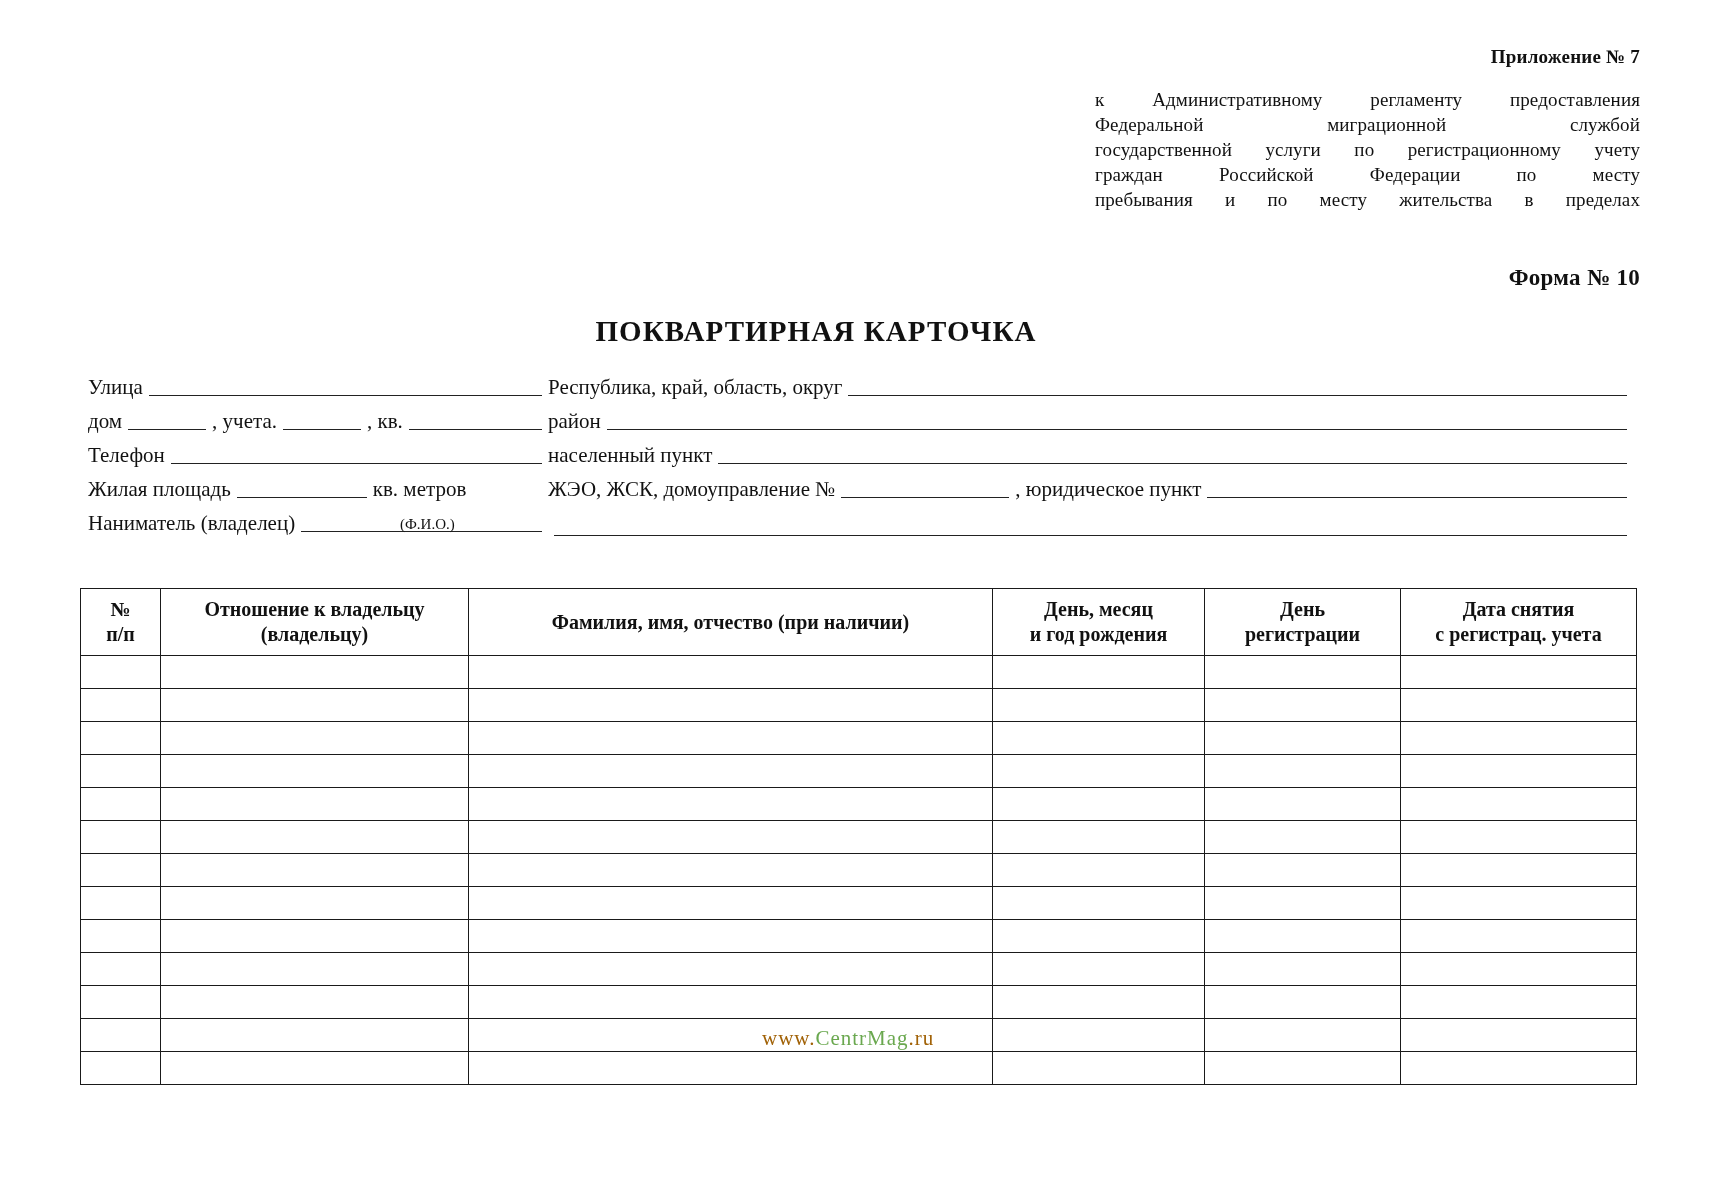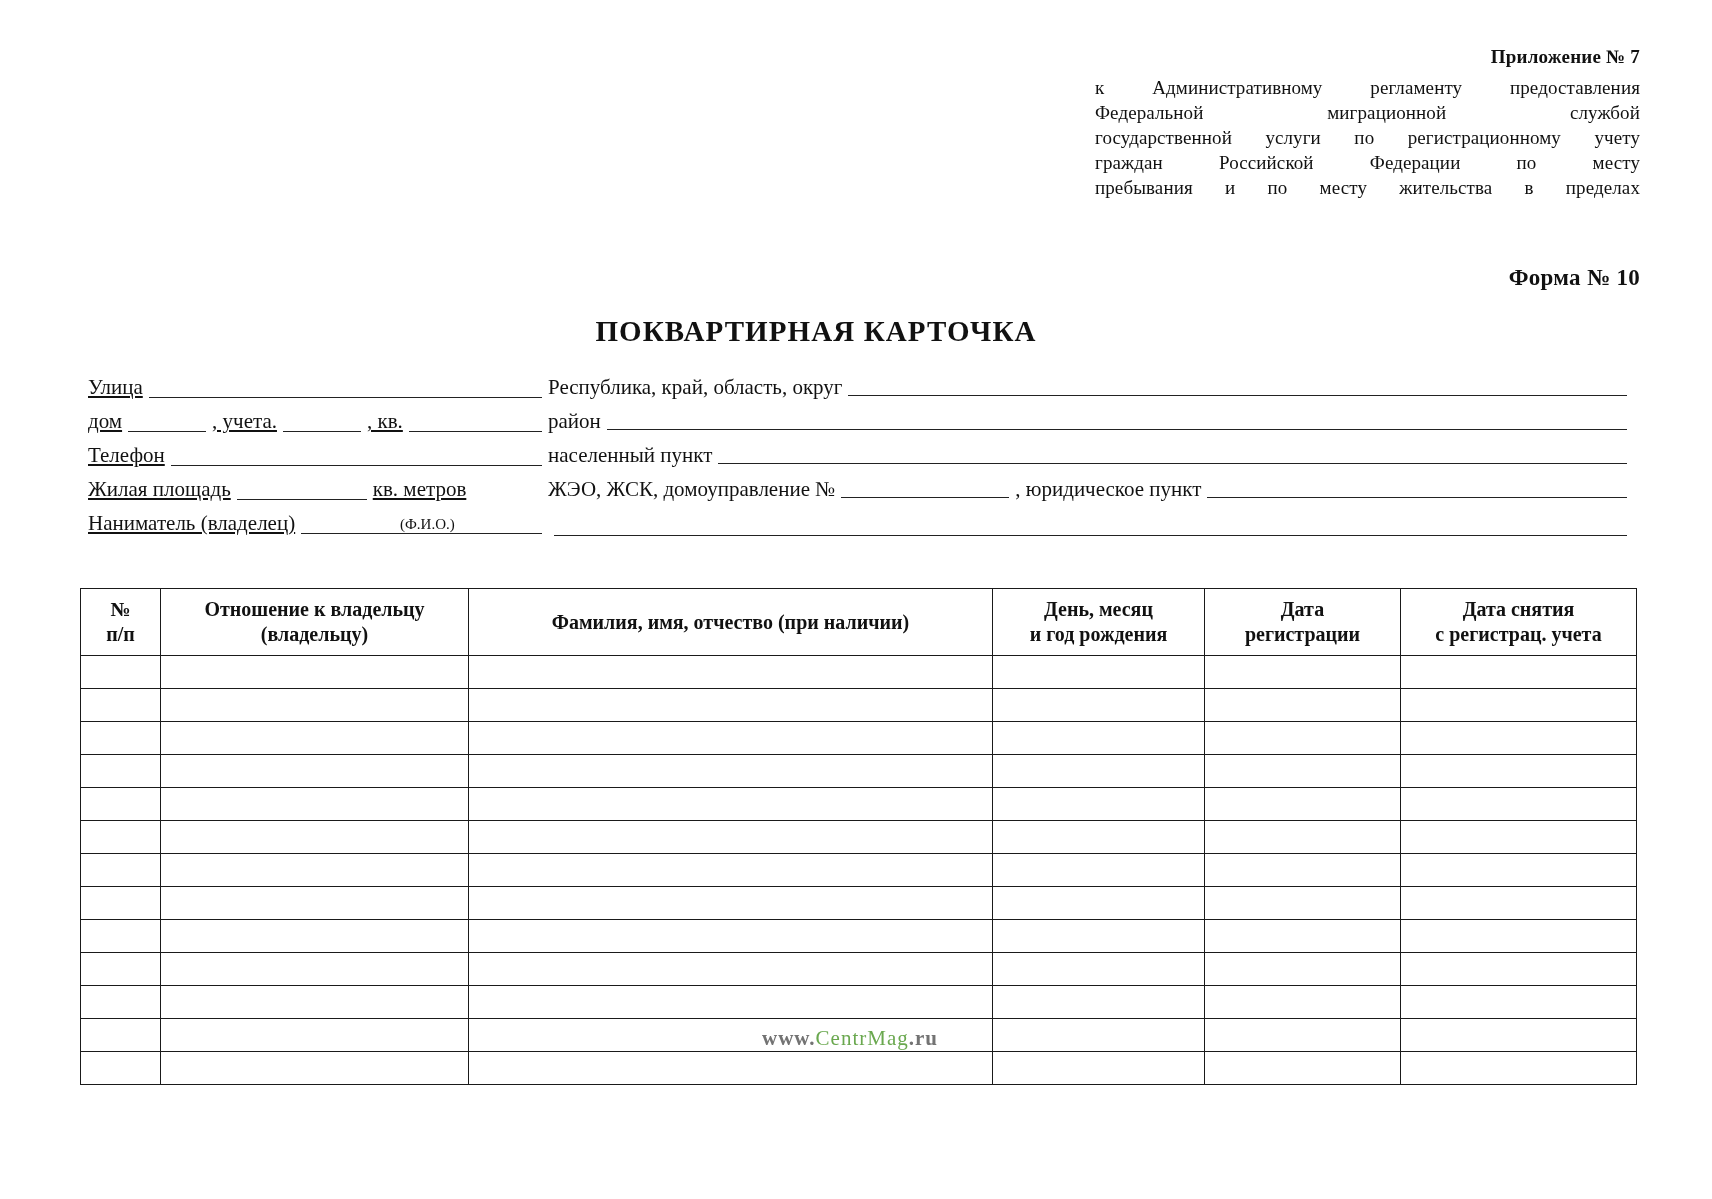--- a/index.html
+++ b/index.html
@@ -31,21 +31,21 @@
     left: 1095px;
     top: 44px;
     width: 545px;
     font-size: 19px;
     line-height: 25px;
   }
   .header-line-1 {
     text-align: right;
     font-weight: bold;
     letter-spacing: 0.2px;
-    margin-bottom: 6px;
+    margin-bottom: 18px;
   }
   .header-just {
     text-align: justify;
     text-align-last: justify;
     letter-spacing: 0.1px;
   }
   .header-just.last {
     text-align-last: left;
   }
 
@@ -101,23 +101,22 @@
   }
   .rule.grow {
     flex: 1 1 auto;
   }
 
   
   .col-left {
     width: 460px;
     flex: none;
     display: flex;
-    align-items: center;
+    align-items: flex-start;
     white-space: nowrap;
-    text-decoration: underline;
   }
   .col-right {
     flex: 1 1 auto;
     display: flex;
     align-items: flex-start;
     white-space: nowrap;
   }
   .fio-row {
     display: flex;
     align-items: flex-end;
@@ -168,21 +167,21 @@
   .watermark {
     position: absolute;
     left: 762px;
     top: 1026px;
     font-size: 21px;
     letter-spacing: 1px;
     color: #6aa84f;
     font-family: "Liberation Serif", serif;
     pointer-events: none;
   }
-  .watermark .dim { color: #737373; font-weight: bold; }
+  .watermark .dim { color: #a16207; }
 </style>
 </head>
 <body>
 
 <div class="page">
 
   <div class="header-block">
     <div class="header-line-1">Приложение № 7</div>
     <div class="header-just">к Административному регламенту предоставления</div>
     <div class="header-just">Федеральной миграционной службой</div>
@@ -282,21 +281,21 @@
         <th>
           <span>Отношение к владельцу</span><br>
           <span>(владельцу)</span>
         </th>
         <th>Фамилия, имя, отчество (при наличии)</th>
         <th>
           <span>День, месяц</span><br>
           <span>и год рождения</span>
         </th>
         <th>
-          <span>Дата</span><br>
+          <span>День</span><br>
           <span>регистрации</span>
         </th>
         <th>
           <span>Дата снятия</span><br>
           <span>с регистрац. учета</span>
         </th>
       </tr>
     </thead>
     <tbody id="reg-body">
         <tr>

